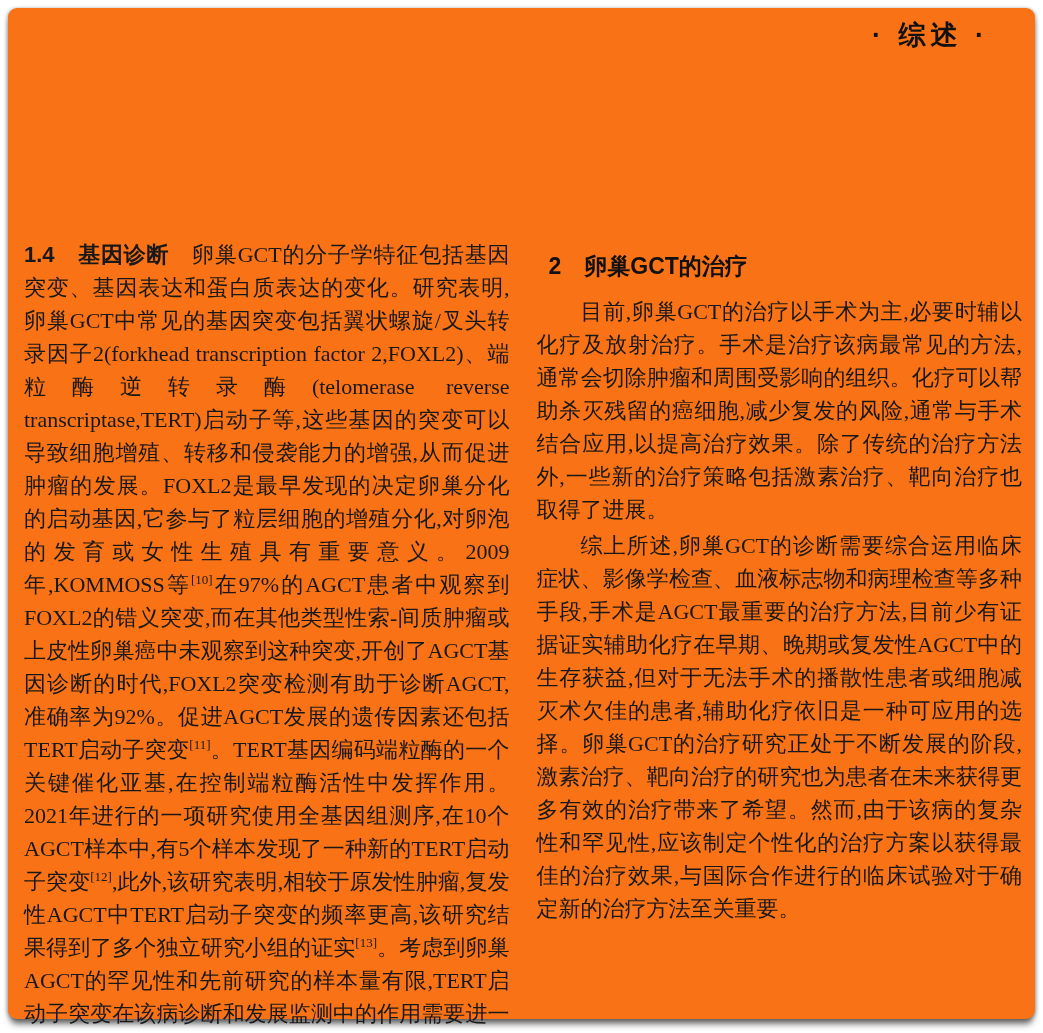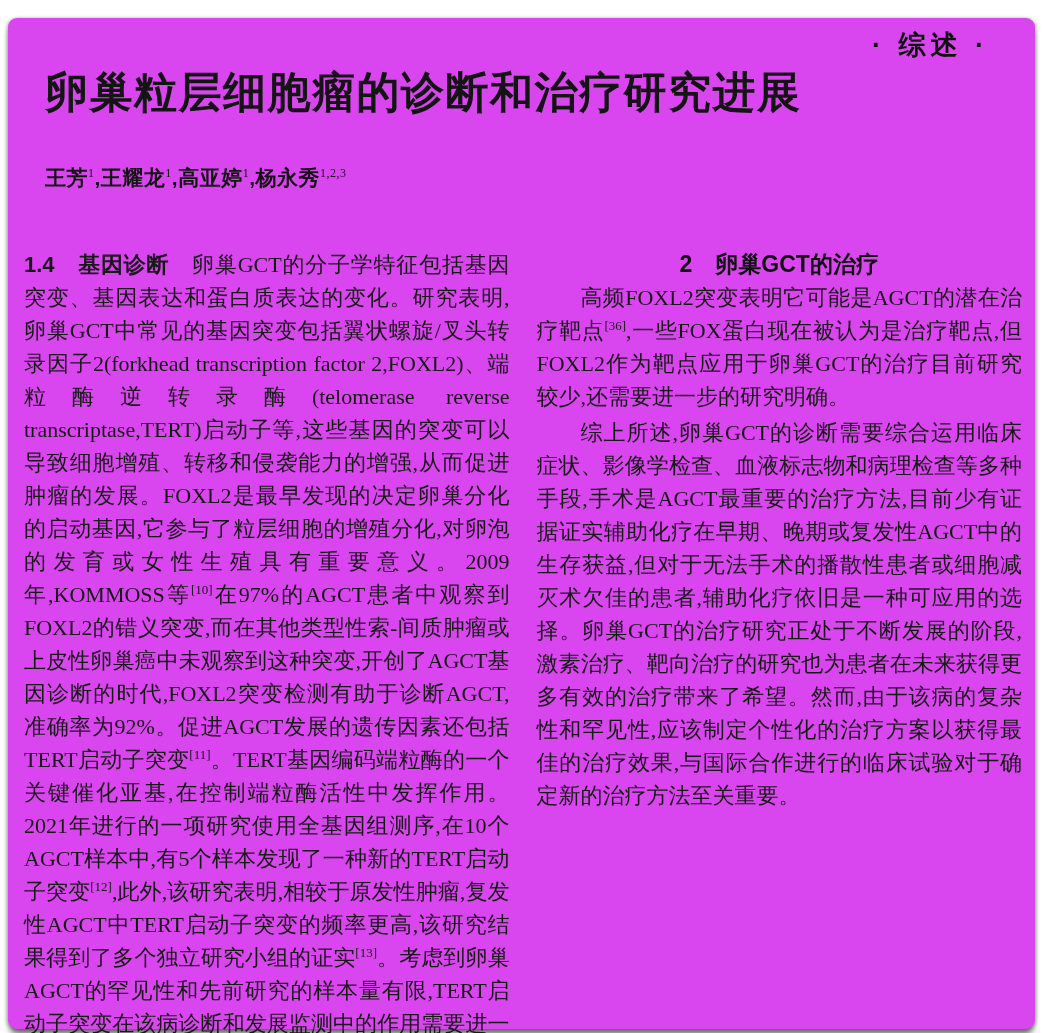--- a/index.html
+++ b/index.html
@@ -1,19 +1,19 @@
 <!DOCTYPE html>
 <html><head>
 <meta charset="utf-8">
 <style>
   html,body{margin:0;padding:0;background:#ffffff;}
   body{width:1043px;height:1033px;position:relative;overflow:hidden;
        font-family:"Liberation Serif",serif;color:#1a1a1a;}
-  .page{position:absolute;left:8px;top:18px;width:1027px;height:1011px;
-        background:#d946ef;border-radius:9px;
+  .page{position:absolute;left:8px;top:8px;width:1027px;height:1011px;
+        background:#f97316;border-radius:9px;
         box-shadow:0 7px 6px -2px rgba(55,55,55,.72),0 1px 4px rgba(0,0,0,.22),
                    2px 0 3px rgba(0,0,0,.10),-2px 0 3px rgba(0,0,0,.10);}
   .category{position:absolute;top:9px;right:46px;margin:0;
         font-family:"Liberation Sans",sans-serif;font-weight:bold;
         font-size:27px;letter-spacing:5px;color:#111;}
   .title{position:absolute;left:37px;top:46px;margin:0;
         font-family:"Liberation Serif",serif;font-weight:bold;
         font-size:43px;letter-spacing:1.5px;color:#141414;white-space:nowrap;}
   .authors{position:absolute;left:37px;top:146px;margin:0;
         font-family:"Liberation Sans",sans-serif;font-weight:bold;
@@ -21,36 +21,34 @@
   .authors sup{font-family:"Liberation Serif",serif;font-weight:400;
         font-size:12px;line-height:0;}
   .affiliations{position:absolute;left:37px;top:183px;margin:0;
         font-size:20px;letter-spacing:1.2px;color:#1c1c1c;}
   .columns{position:absolute;left:16px;top:230px;width:998px;
         display:flex;gap:27px;}
   .col{flex:1;min-width:0;font-size:22px;line-height:33px;
         text-align:justify;color:#181818;}
   .para{margin:0 0 3px 0;}
   .para.indent{text-indent:2em;}
-  .sec-heading{margin:0;font-family:"Liberation Sans",sans-serif;
+  .sec-heading{margin:12px;font-family:"Liberation Sans",sans-serif;
         font-weight:bold;font-size:23px;line-height:33px;color:#111;
-        text-align:center;}
+        text-align:left;}
   .inline-heading{font-family:"Liberation Sans",sans-serif;font-weight:bold;margin-top:32px;}
   sup.ref{font-size:13px;line-height:0;}
 </style>
 </head>
 <body>
 
 <div class="page">
   <p class="category">· 综述 ·</p>
-  <h1 class="title">卵巢粒层细胞瘤的诊断和治疗研究进展</h1>
-  <p class="authors"><span>王芳<sup>1</sup></span>,<span>王耀龙<sup>1</sup></span>,<span>高亚婷<sup>1</sup></span>,<span>杨永秀<sup>1,2,3</sup></span></p>
   <div class="columns">
     <div class="col">
         <p class="para"><b class="inline-heading">1.4　基因诊断　</b>卵巢GCT的分子学特征包括基因突变、基因表达和蛋白质表达的变化。研究表明,卵巢GCT中常见的基因突变包括翼状螺旋/叉头转录因子2(forkhead transcription factor 2,FOXL2)、端粒酶逆转录酶(telomerase reverse transcriptase,TERT)启动子等,这些基因的突变可以导致细胞增殖、转移和侵袭能力的增强,从而促进肿瘤的发展。FOXL2是最早发现的决定卵巢分化的启动基因,它参与了粒层细胞的增殖分化,对卵泡的发育或女性生殖具有重要意义。2009年,KOMMOSS等<sup class="ref">[10]</sup>在97%的AGCT患者中观察到FOXL2的错义突变,而在其他类型性索-间质肿瘤或上皮性卵巢癌中未观察到这种突变,开创了AGCT基因诊断的时代,FOXL2突变检测有助于诊断AGCT,准确率为92%。促进AGCT发展的遗传因素还包括TERT启动子突变<sup class="ref">[11]</sup>。TERT基因编码端粒酶的一个关键催化亚基,在控制端粒酶活性中发挥作用。2021年进行的一项研究使用全基因组测序,在10个AGCT样本中,有5个样本发现了一种新的TERT启动子突变<sup class="ref">[12]</sup>,此外,该研究表明,相较于原发性肿瘤,复发性AGCT中TERT启动子突变的频率更高,该研究结果得到了多个独立研究小组的证实<sup class="ref">[13]</sup>。考虑到卵巢AGCT的罕见性和先前研究的样本量有限,TERT启动子突变在该病诊断和发展监测中的作用需要进一步验证。</p>
       </div>
     <div class="col">
         <h2 class="sec-heading">2　卵巢GCT的治疗</h2>
-        <p class="para indent">高频FOXL2突变表明它可能是AGCT的潜在治疗靶点<sup class="ref">[36]</sup>,一些FOX蛋白现在被认为是治疗靶点,但FOXL2作为靶点应用于卵巢GCT的治疗目前研究较少,还需要进一步的研究明确。</p>
+        <p class="para indent">目前,卵巢GCT的治疗以手术为主,必要时辅以化疗及放射治疗。手术是治疗该病最常见的方法,通常会切除肿瘤和周围受影响的组织。化疗可以帮助杀灭残留的癌细胞,减少复发的风险,通常与手术结合应用,以提高治疗效果。除了传统的治疗方法外,一些新的治疗策略包括激素治疗、靶向治疗也取得了进展。</p>
         <p class="para indent">综上所述,卵巢GCT的诊断需要综合运用临床症状、影像学检查、血液标志物和病理检查等多种手段,手术是AGCT最重要的治疗方法,目前少有证据证实辅助化疗在早期、晚期或复发性AGCT中的生存获益,但对于无法手术的播散性患者或细胞减灭术欠佳的患者,辅助化疗依旧是一种可应用的选择。卵巢GCT的治疗研究正处于不断发展的阶段,激素治疗、靶向治疗的研究也为患者在未来获得更多有效的治疗带来了希望。然而,由于该病的复杂性和罕见性,应该制定个性化的治疗方案以获得最佳的治疗效果,与国际合作进行的临床试验对于确定新的治疗方法至关重要。</p>
       </div>
   </div>
 </div>
 
 </body></html>

